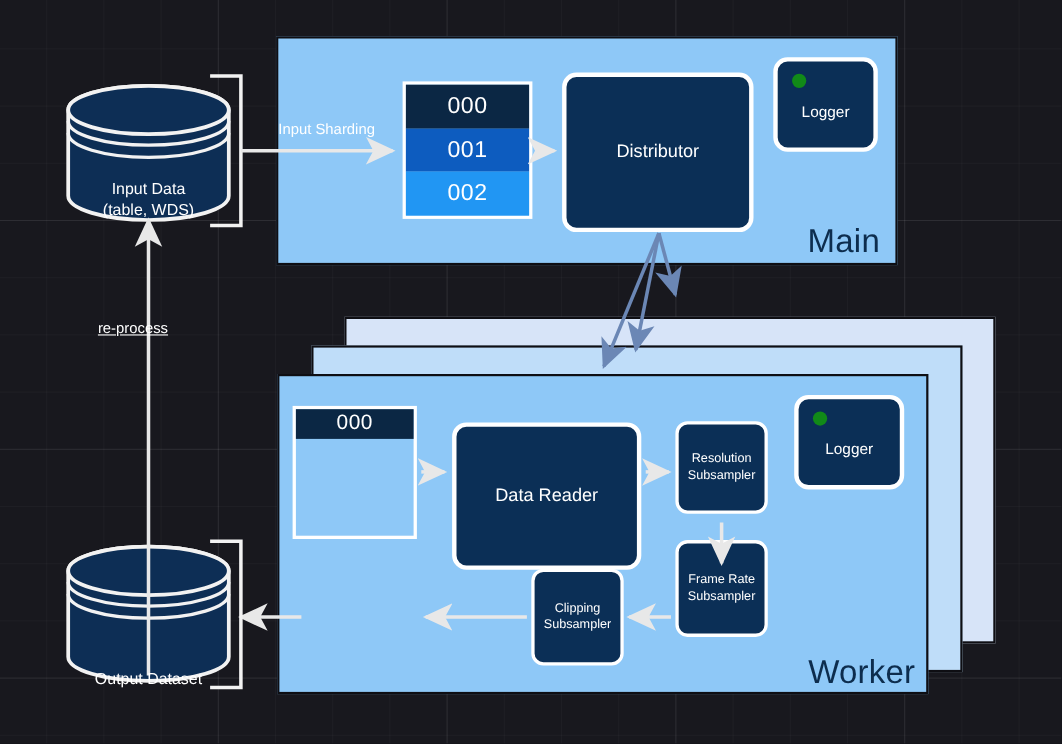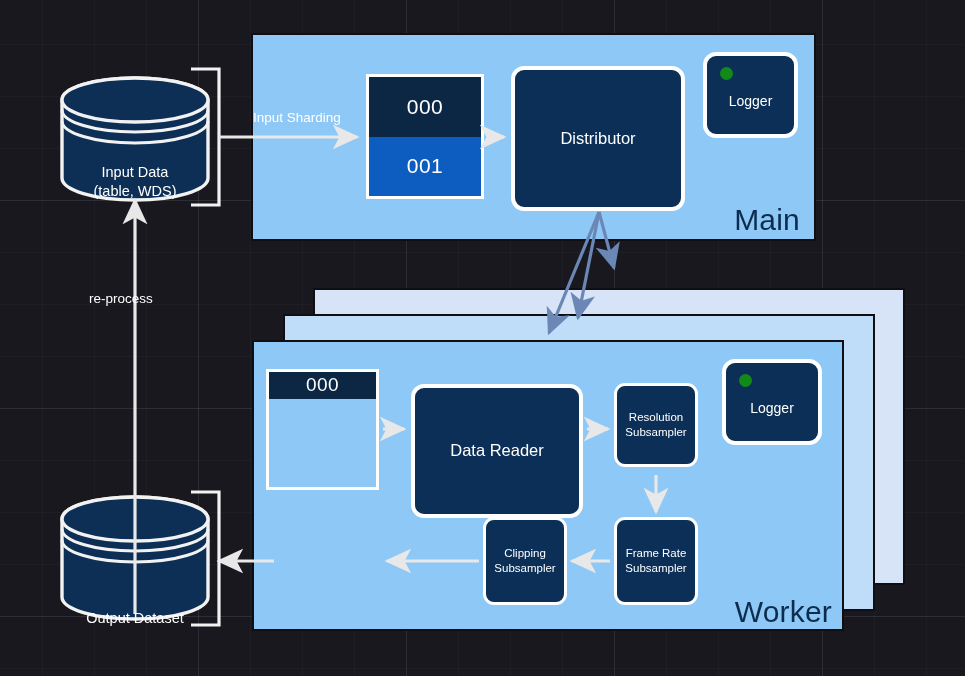--- a/index.html
+++ b/index.html
@@ -123,21 +123,21 @@
   .shardlist .body div{
     color:#ffffff;
     font-size:19px;
     text-align:center;
     letter-spacing:0.2px;
   }
 
   
   .txt{position:absolute;color:#ffffff;white-space:nowrap;}
   .txt.sharding{font-size:13.5px;}
-  .txt.reprocess{font-size:13.5px;}
+  .txt.reprocess{font-size:13.5px;text-decoration:underline;}
 
   
   .dblabel{
     position:absolute;
     color:#ffffff;
     text-align:center;
     font-size:14.5px;
     line-height:1.3;
     white-space:pre-line;
     width:100%;
@@ -152,20 +152,21 @@
   <div class="panel panel-ghost-back" style="left:313px;top:288px;width:592px;height:297px;"></div>
   <div class="panel panel-ghost-mid" style="left:283px;top:314px;width:592px;height:297px;"></div>
 
   <div class="panel panel-main" style="left:251px;top:33px;width:565px;height:208px;">
     <div class="panel-label" style="right:14px;bottom:2px;">Main</div>
   </div>
 
   <div class="shardbox" style="left:366px;top:74px;width:118px;height:125px;">
     <div class="row" style="background:#0b2744;">000</div>
     <div class="row" style="background:#0d5cbf;text-align:center;">001</div>
+    <div class="row" style="background:#2196f3;">002</div>
   </div>
 
   <div class="node big" style="left:511px;top:66px;width:174px;height:145px;">Distributor</div>
 
   <div class="logger" style="left:703px;top:52px;width:95px;height:86px;">
     <span class="led"></span>
     <span class="cap" style="top:37px;">Logger</span>
   </div>
 
   <div class="panel panel-main" style="left:252px;top:340px;width:592px;height:291px;">
@@ -174,21 +175,21 @@
 
   <div class="shardlist" style="left:266px;top:369px;width:113px;height:121px;">
     <div class="head">000</div>
   </div>
 
   <div class="node big" style="left:411px;top:361px;width:172px;height:134px;margin-top:23px;">Data Reader</div>
 
   <div class="node small" style="left:614px;top:383px;width:84px;height:84px;">Resolution
 Subsampler</div>
 
-  <div class="node small" style="left:614px;top:517px;width:84px;height:88px;">Frame Rate
+  <div class="node small" style="left:614px;top:491px;width:84px;height:88px;">Frame Rate
 Subsampler</div>
 
   <div class="node small" style="left:483px;top:517px;width:84px;height:88px;">Clipping
 Subsampler</div>
 
 
   <div class="logger" style="left:722px;top:359px;width:100px;height:86px;">
     <span class="led"></span>
     <span class="cap" style="top:37px;">Logger</span>
   </div>

